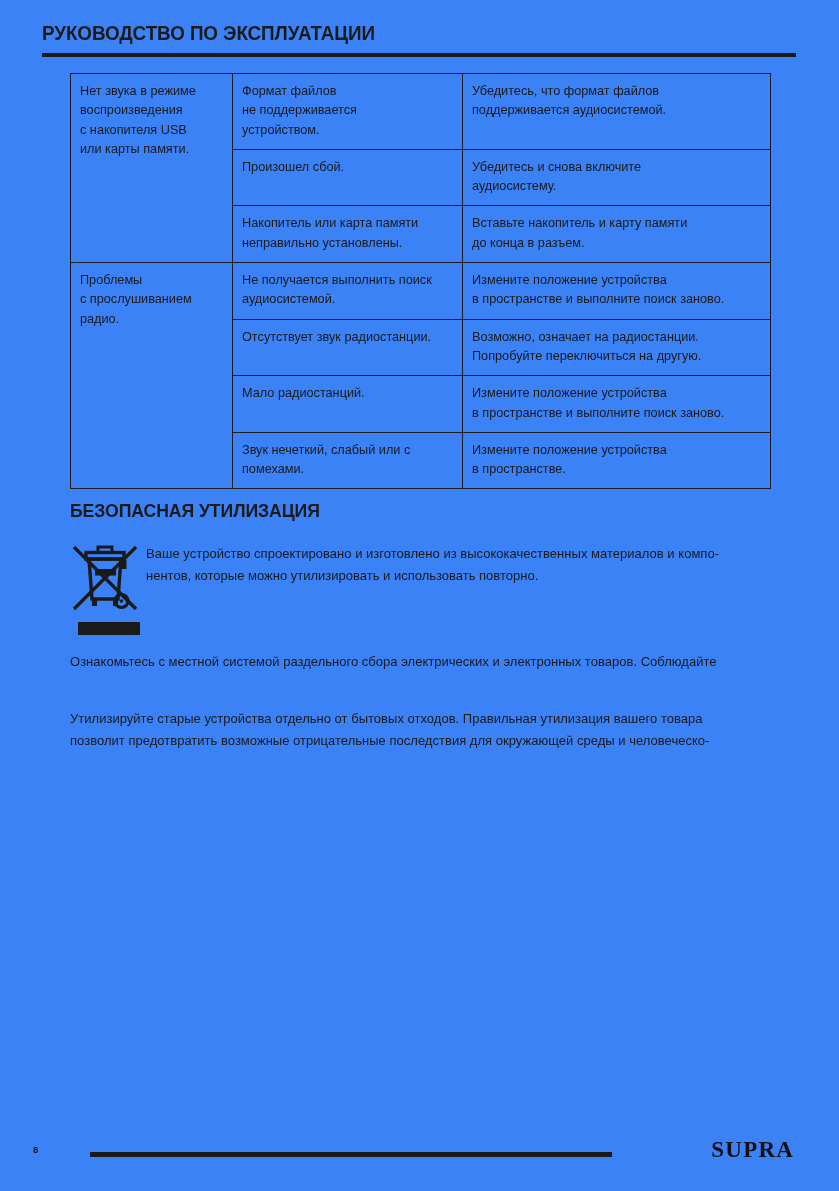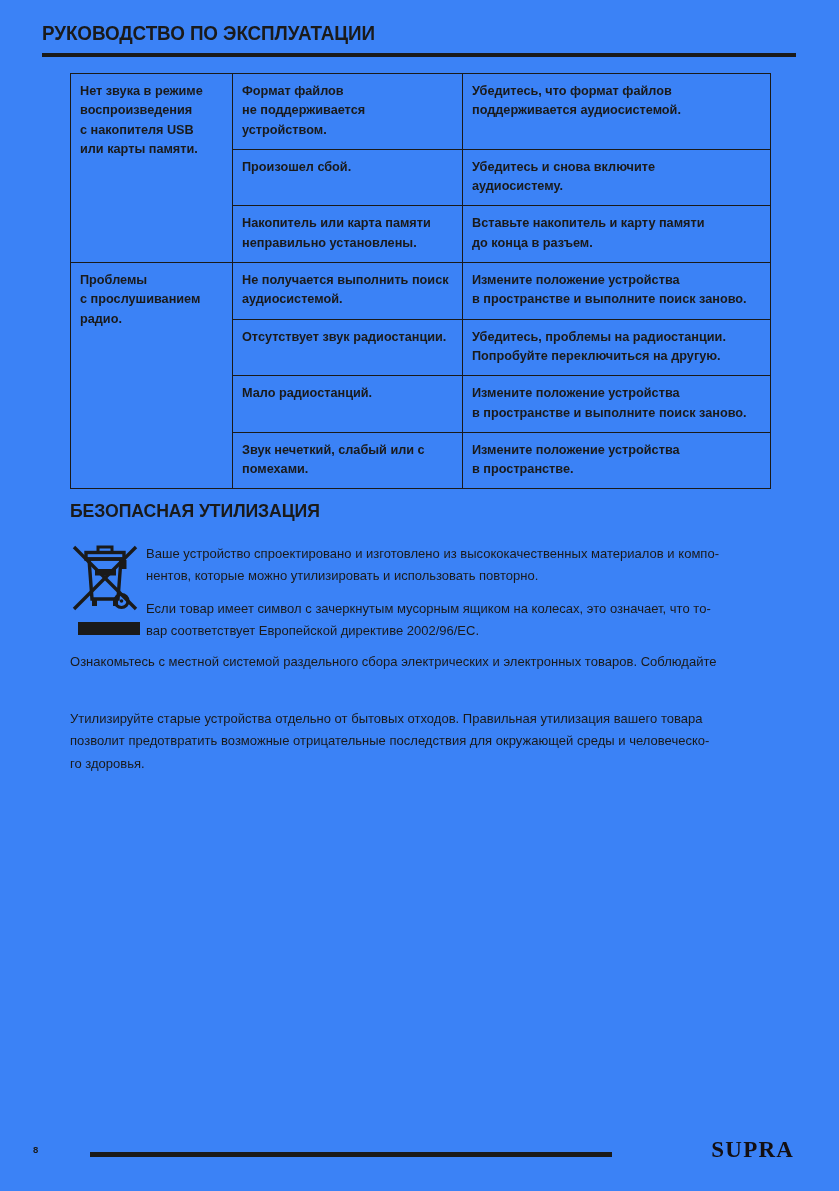--- a/index.html
+++ b/index.html
@@ -65,21 +65,20 @@
     table-layout: fixed;
   }
 
   table.trouble td {
     border: 1px solid #1a1a1a;
     vertical-align: top;
     padding: 8px 9px 9px 9px;
     font-size: 12.7px;
     line-height: 1.52;
     color: #1a1a1a;
-    font-weight: bold;
   }
 
   td.col-problem { width: 162px; }
   td.col-cause   { width: 230px; }
   td.col-fix     { width: 308px; }
 
   .cell-line { display: block; white-space: nowrap; }
 
   
   .sec-heading {
@@ -229,21 +228,21 @@
             <span class="cell-line">в пространстве и выполните поиск заново.</span>
           </td>
         </tr>
 
         <tr>
           <td class="col-cause">
             <span class="cell-line">Отсутствует звук радиостанции.</span>
             <span class="cell-line">&nbsp;</span>
           </td>
           <td class="col-fix">
-            <span class="cell-line">Убедитесь, проблемы на радиостанции.</span>
+            <span class="cell-line">Возможно, означает на радиостанции.</span>
             <span class="cell-line">Попробуйте переключиться на другую.</span>
           </td>
         </tr>
 
         <tr>
           <td class="col-cause">
             <span class="cell-line">Мало радиостанций.</span>
             <span class="cell-line">&nbsp;</span>
           </td>
           <td class="col-fix">
@@ -292,32 +291,27 @@
       <line x1="66" y1="6" x2="4" y2="68" stroke="#1a1a1a" stroke-width="3.4"></line>
     </svg>
     <div class="weee-bar"></div>
   </div>
 
   <div class="para para-icon-1">
     <span class="para-line just">Ваше устройство спроектировано и изготовлено из высококачественных материалов и компо-</span>
     <span class="para-line">нентов, которые можно утилизировать и использовать повторно.</span>
   </div>
 
-  <div class="para para-icon-2">
-    <span class="para-line just">Если товар имеет символ с зачеркнутым мусорным ящиком на колесах, это означает, что то-</span>
-    <span class="para-line">вар соответствует Европейской директиве 2002/96/ЕС.</span>
-  </div>
 
   <div class="para para-wide-1">
     <span class="para-line just">Ознакомьтесь с местной системой раздельного сбора электрических и электронных товаров. Соблюдайте</span>
   </div>
 
   <div class="para para-wide-2">
     <span class="para-line just">Утилизируйте старые устройства отдельно от бытовых отходов. Правильная утилизация вашего товара</span>
     <span class="para-line just">позволит предотвратить возможные отрицательные последствия для окружающей среды и человеческо-</span>
-    <span class="para-line">го здоровья.</span>
   </div>
 
   <div class="page-num">8</div>
   <div class="footer-rule"></div>
   <div class="brand">SUPRA</div>
 
 </div>
 
 </body></html>

